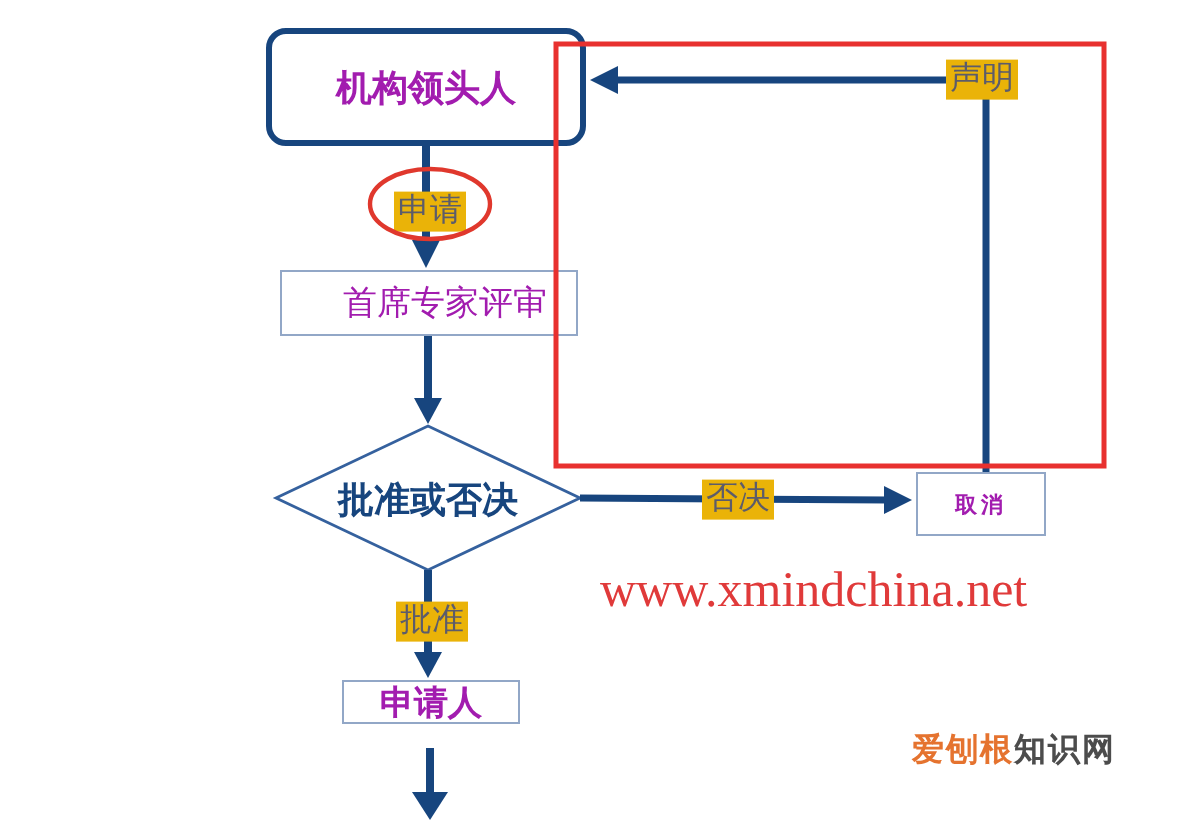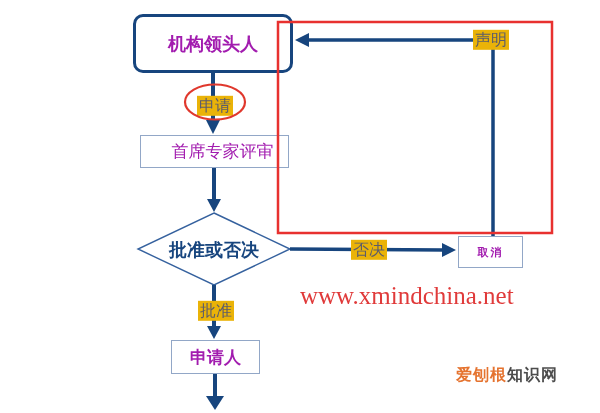--- a/index.html
+++ b/index.html
@@ -28,21 +28,21 @@
     left:140px;top:135px;width:149px;height:33px;
     border:1.5px solid #92A7C7;
     font-size:17px;font-weight:500;padding-left:16px;
   }
   .node-cancel{
     left:458px;top:236px;width:65px;height:32px;
     border:1.5px solid #92A7C7;
     font-size:11px;font-weight:600;letter-spacing:2px;
   }
   .node-applicant{
-    left:171px;top:340px;width:89px;height:34px;
+    left:171px;top:340px;width:89px;height:22px;
     border:1.5px solid #92A7C7;
     font-size:17px;font-weight:600;
   }
   .diamond-label{
     position:absolute;left:214px;top:250px;
     transform:translate(-50%,-50%);
     color:#17457E;font-size:18px;font-weight:600;
     white-space:nowrap;
   }
   .edge-label{

